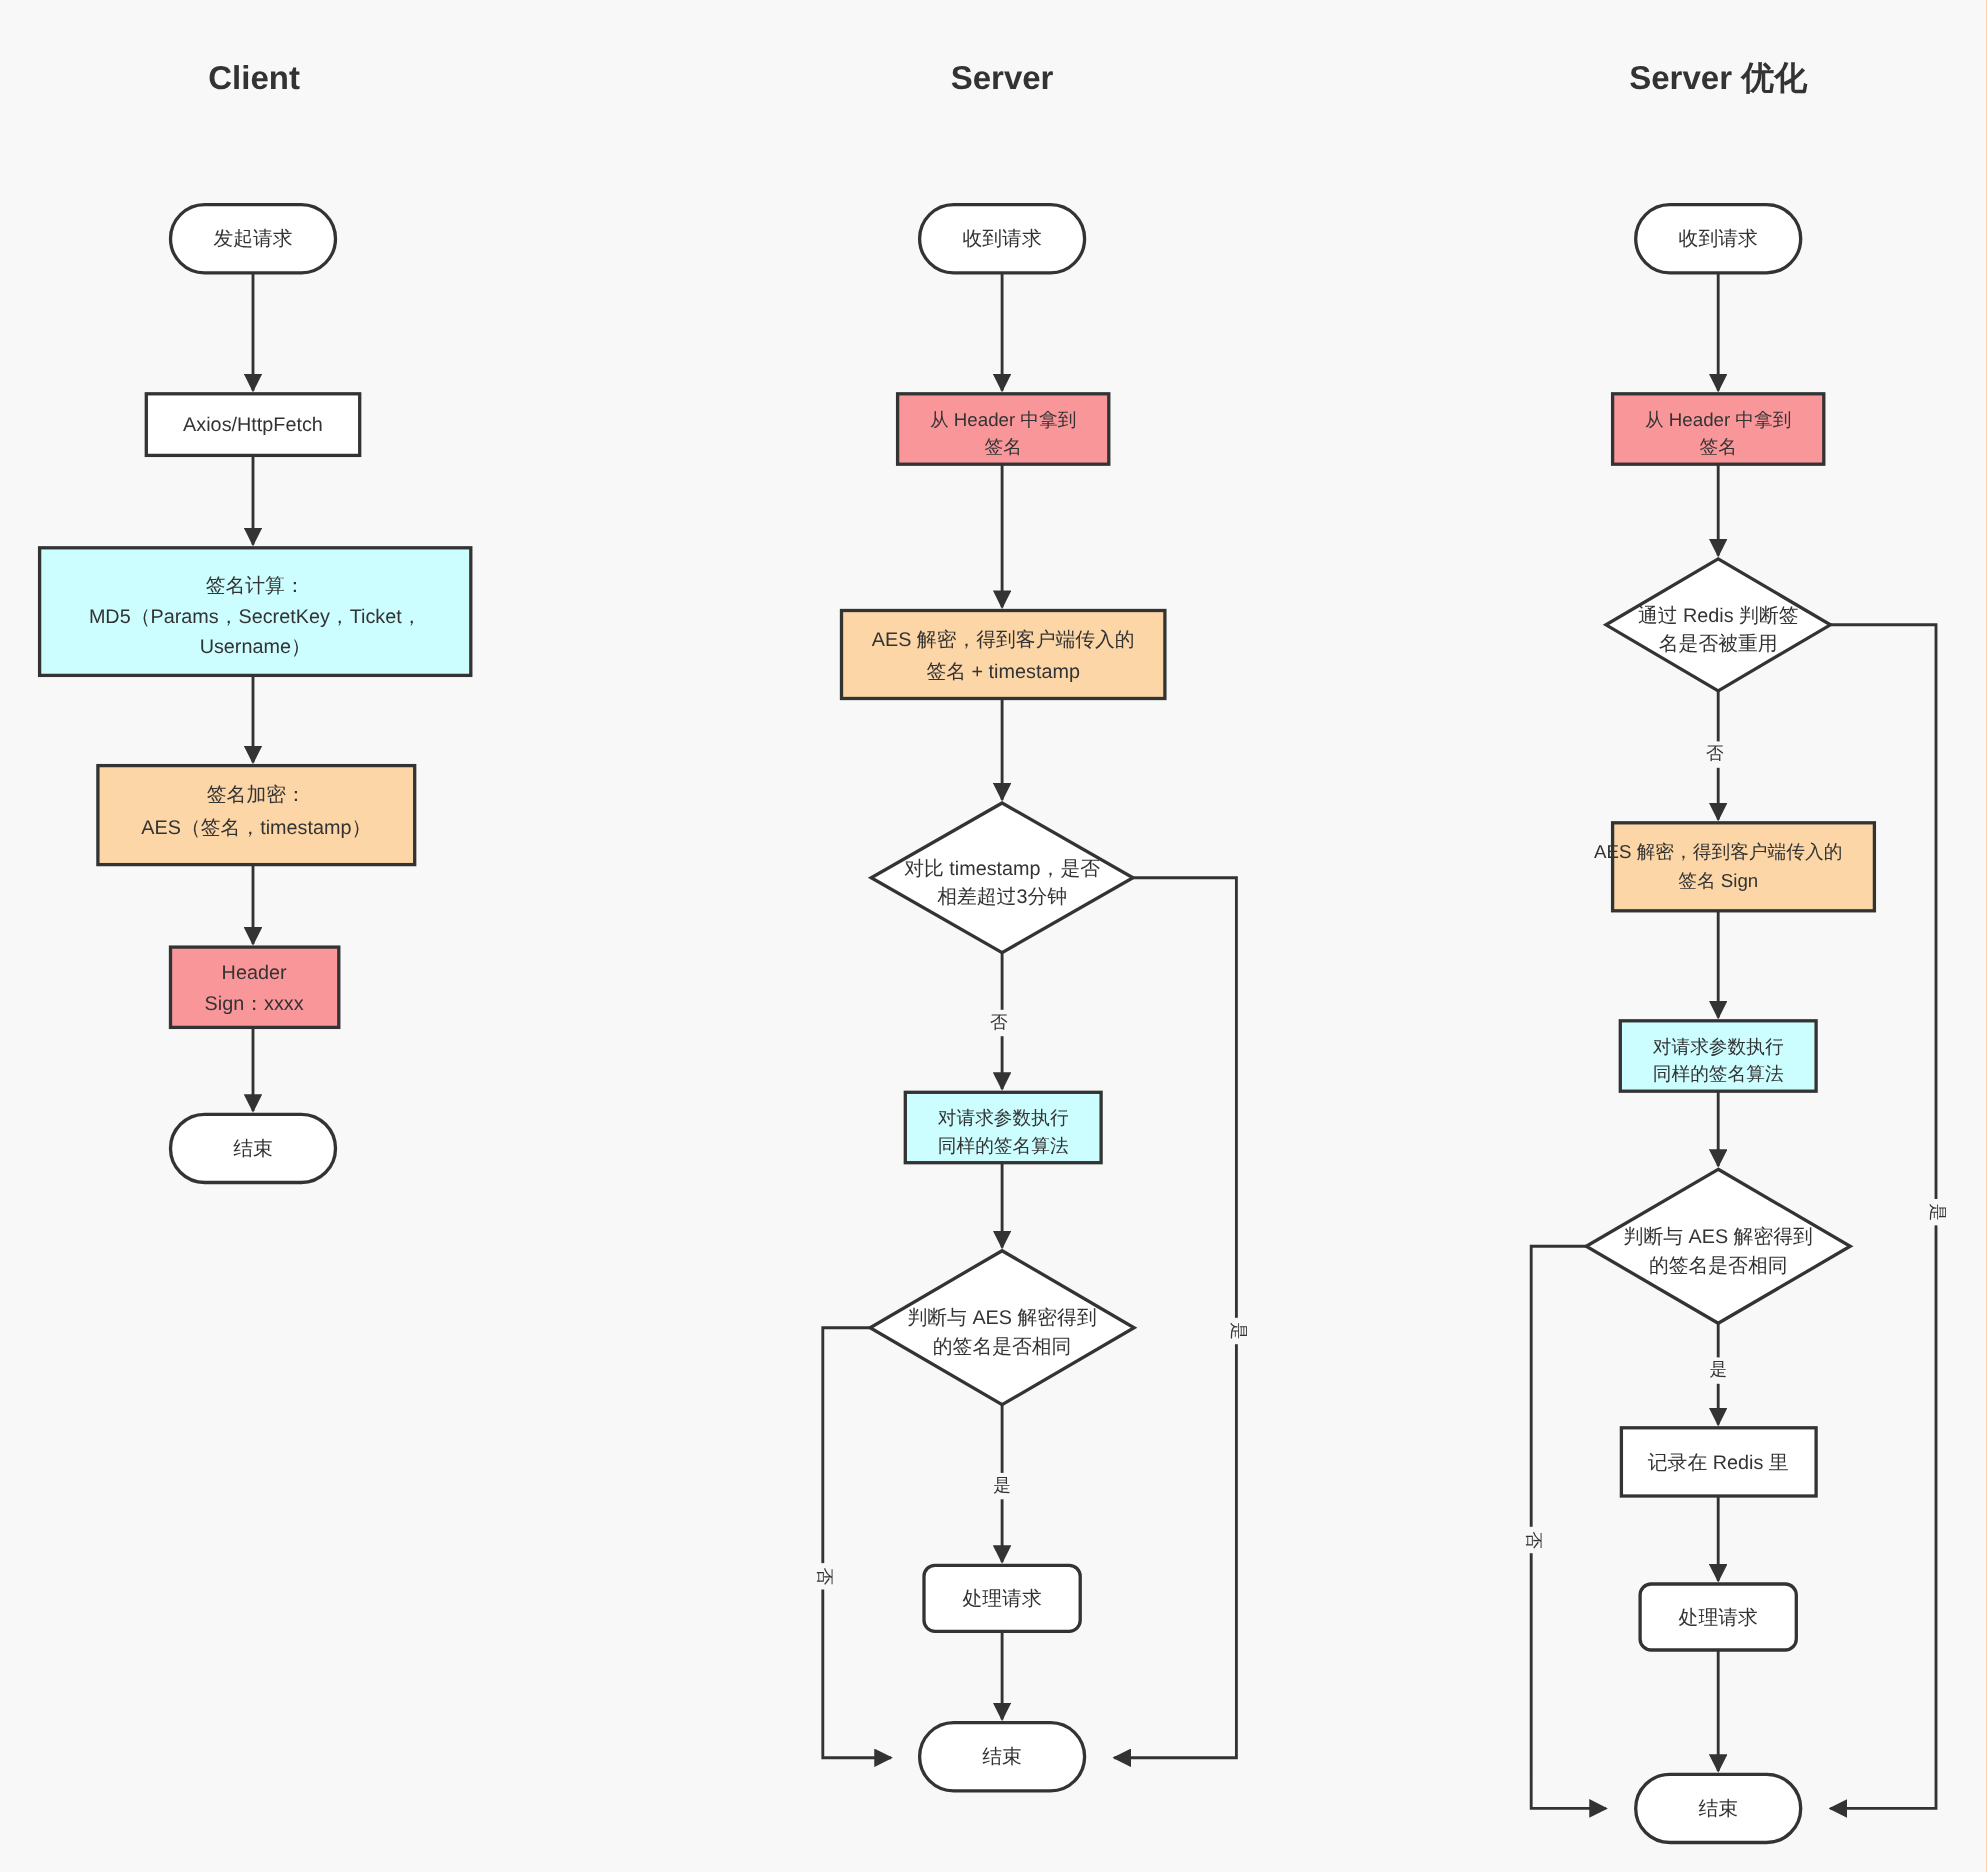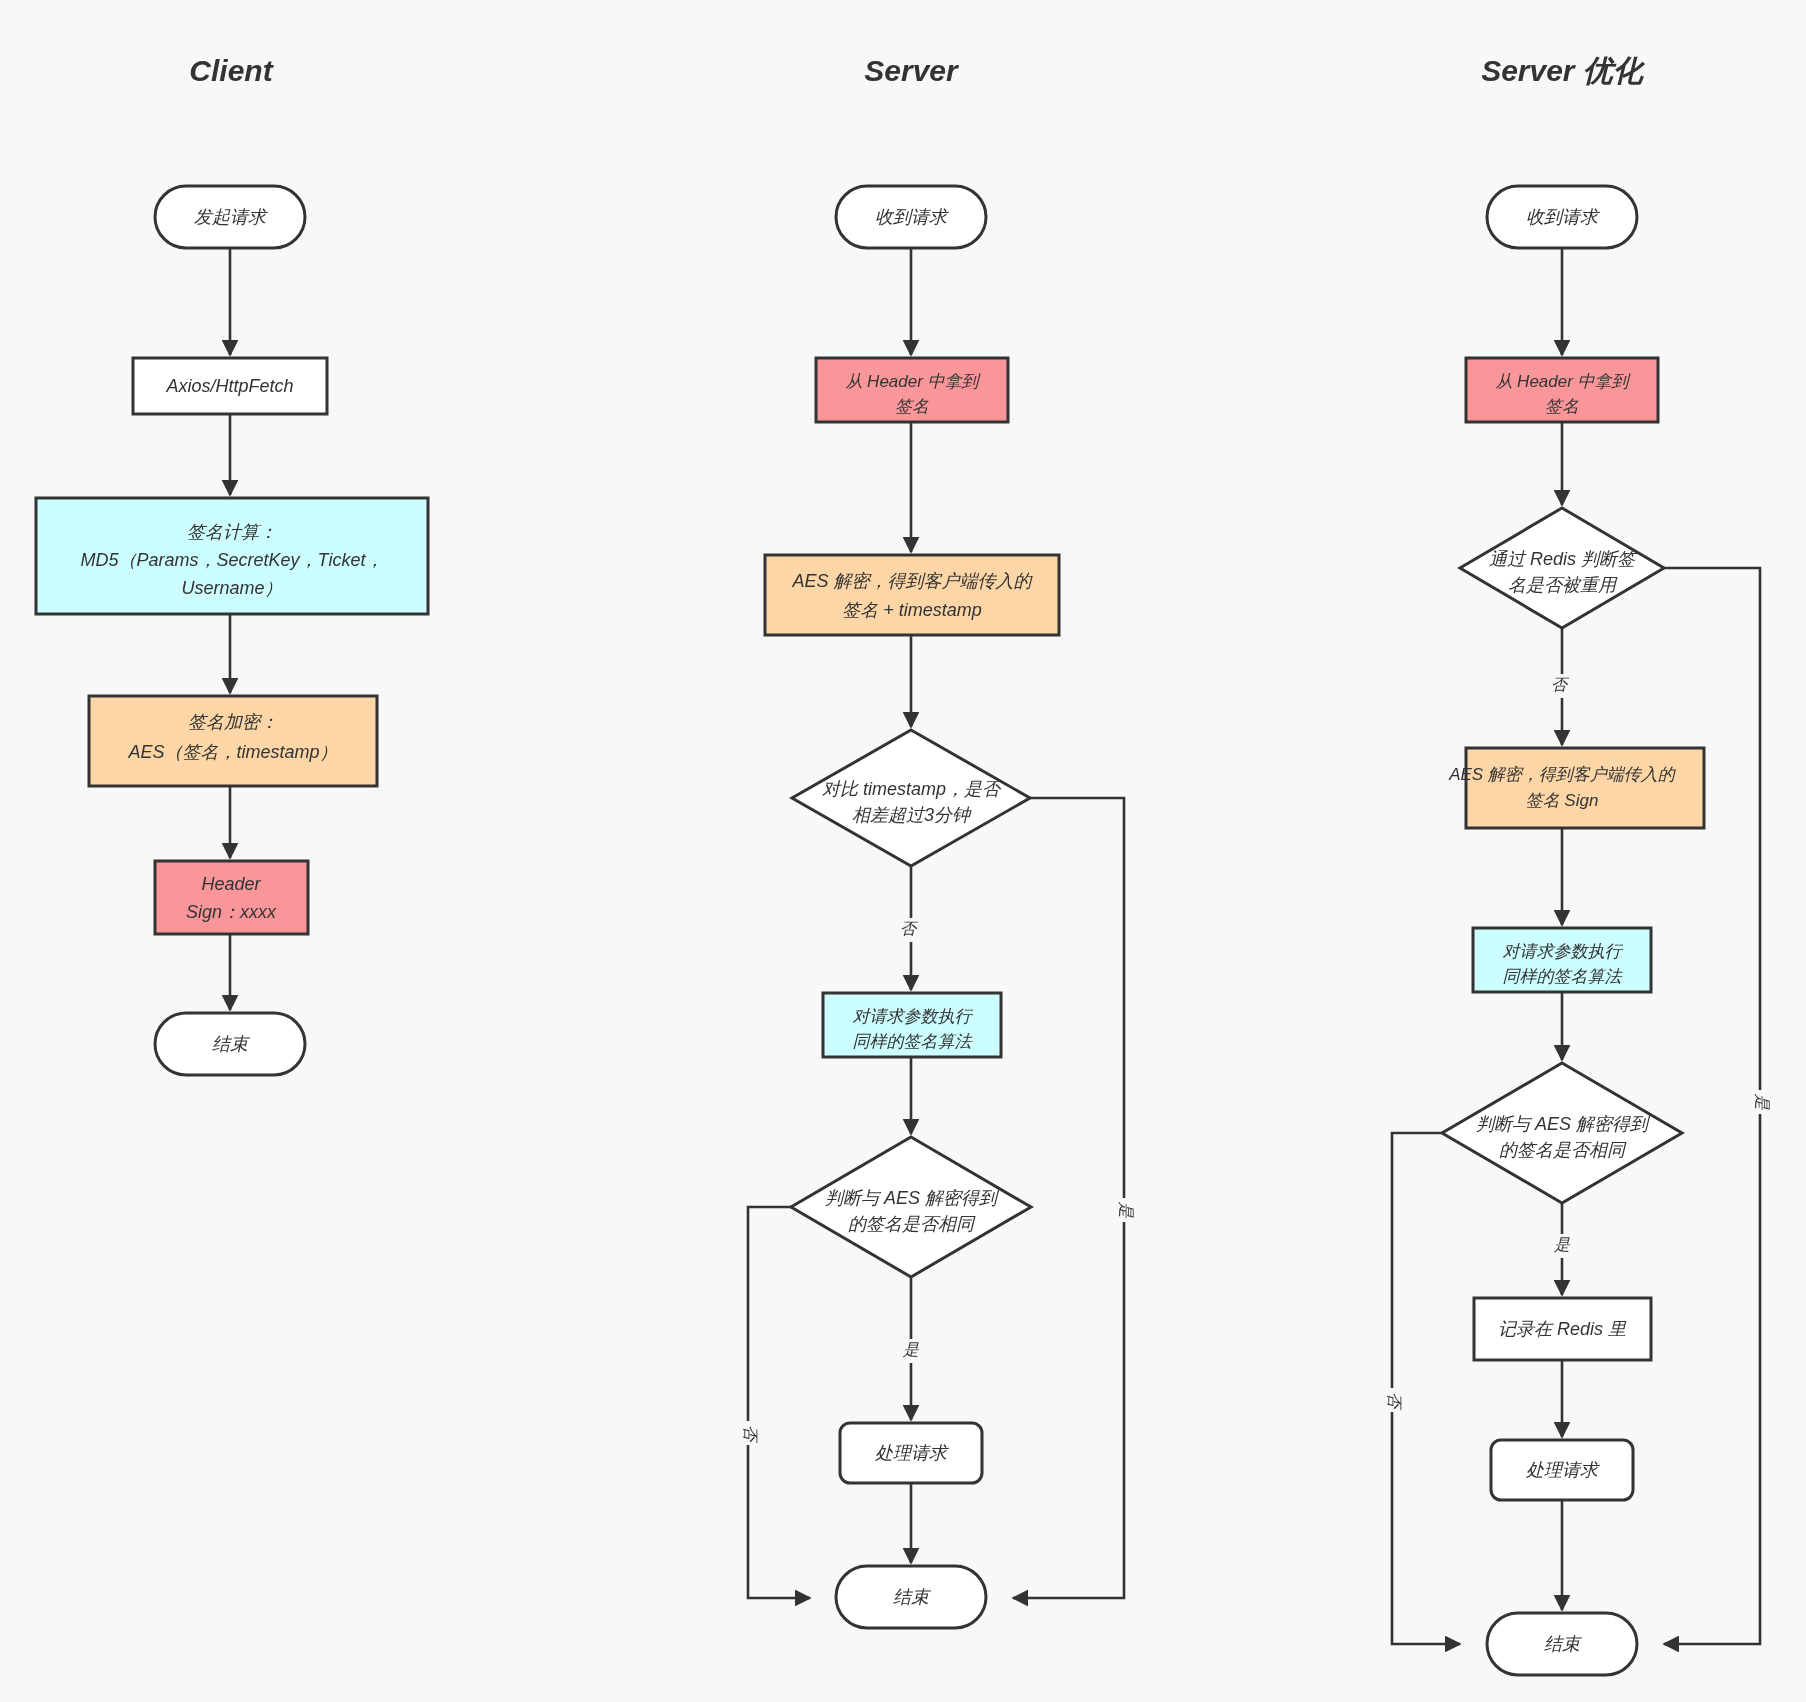--- a/index.html
+++ b/index.html
@@ -11,21 +11,20 @@
     width: 1806px;
     height: 1702px;
     font-family: "Liberation Sans", "DejaVu Sans", sans-serif;
     overflow: hidden;
   }
   #diagram-root {
     position: relative;
     width: 1806px;
     height: 1702px;
     background: #f97316;
-    font-style: italic;
   }
   svg#flow {
     display: block;
     width: 1806px;
     height: 1702px;
   }
   .col-title {
     font-family: "Liberation Sans", "DejaVu Sans", sans-serif;
     font-size: 30px;
     font-weight: 700;

